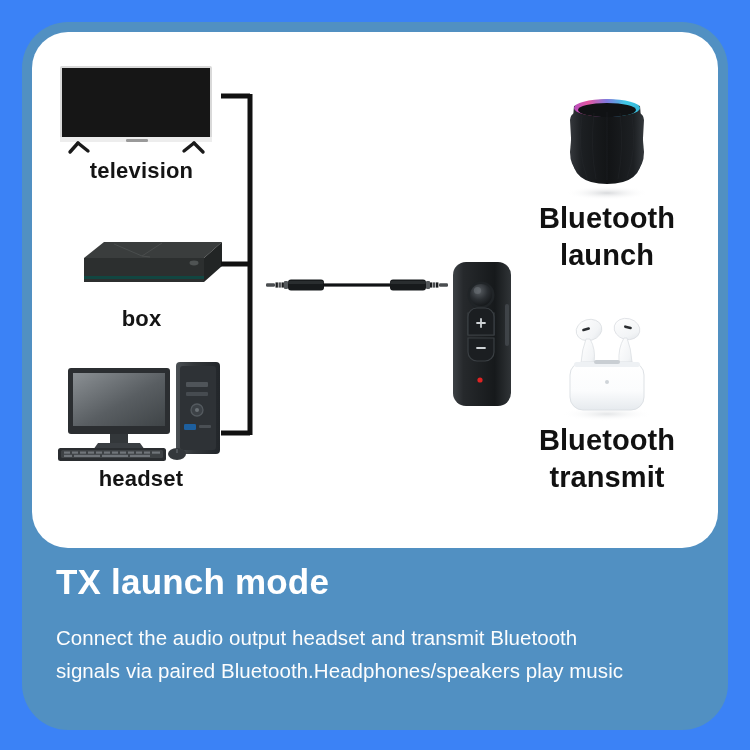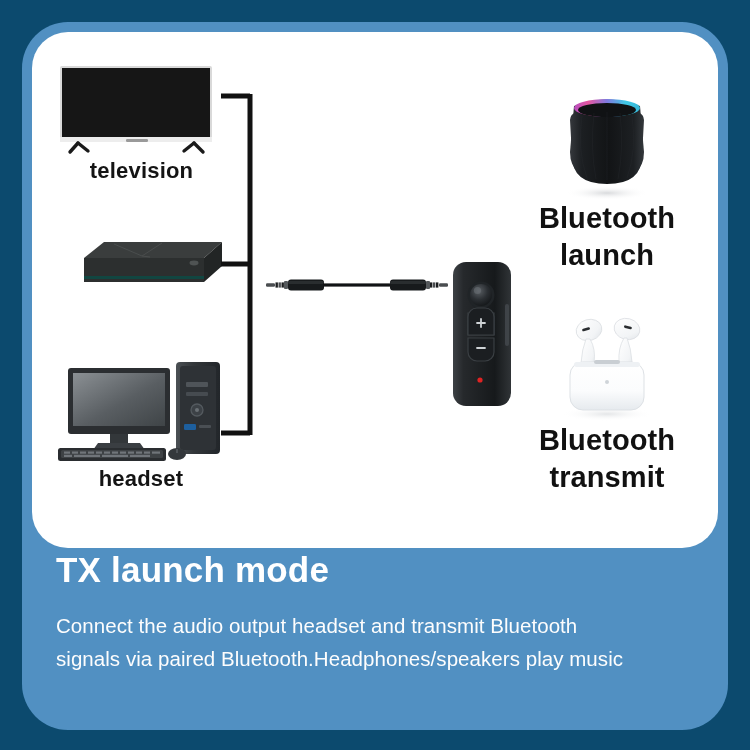--- a/index.html
+++ b/index.html
@@ -12,21 +12,21 @@
     height: 750px;
     font-family: "Liberation Sans", sans-serif;
     overflow: hidden;
   }
 
   
   #infographic {
     position: relative;
     width: 750px;
     height: 750px;
-    background: #0c4a6e;
+    background: #3b82f6;
     box-sizing: border-box;
   }
 
   .blue-frame {
     position: absolute;
     left: 22px;
     top: 22px;
     width: 706px;
     height: 708px;
     border-radius: 46px;
@@ -113,21 +113,21 @@
     left: 56px;
     top: 552px;
     width: 660px;
     color: #ffffff;
   }
   .panel-title {
     font-size: 35px;
     font-weight: 700;
     letter-spacing: .2px;
     line-height: 1.05;
-    margin: 0 0 20px 0;
+    margin: 12px 0 20px 0;
     color: #ffffff;
   }
   .panel-desc {
     font-size: 20.5px;
     font-weight: 400;
     line-height: 1.62;
     color: #fdfdfd;
     margin: 0;
     max-width: 578px;
     letter-spacing: .05px;
@@ -162,20 +162,21 @@
       <svg width="175" height="70" viewBox="0 0 175 70">
         <path d="M30 28 L50 12 L168 12 L150 28 Z" fill="#3a3d3d"></path>
         <path d="M30 28 L150 28 L150 52 L30 52 Z" fill="#2c2f2f"></path>
         <path d="M150 28 L168 12 L168 36 L150 52 Z" fill="#222525"></path>
         <path d="M30 46 L150 46 L150 49 L30 49 Z" fill="#0d4a44" opacity=".85"></path>
         <path d="M60 14 L88 26" stroke="#4a4d4d" stroke-width="1" fill="none"></path>
         <path d="M108 13 L88 26" stroke="#4a4d4d" stroke-width="1" fill="none"></path>
         <path d="M88 26 L96 27" stroke="#4a4d4d" stroke-width="1" fill="none"></path>
         <ellipse cx="140" cy="33" rx="4.5" ry="2.4" fill="#4f5353"></ellipse>
       </svg>
+      <div class="src-label">box</div>
     </div>
 
     <div class="src-item" id="src-pc">
       <svg width="190" height="98" viewBox="0 0 190 98">
 
         <rect x="22" y="6" width="102" height="66" rx="3" fill="#2b2e31"></rect>
         <rect x="27" y="11" width="92" height="53" fill="#595d60"></rect>
         <rect x="27" y="11" width="92" height="53" fill="url(#scr)"></rect>
         <defs>
           <linearGradient id="scr" x1="0" y1="0" x2="1" y2="1">

